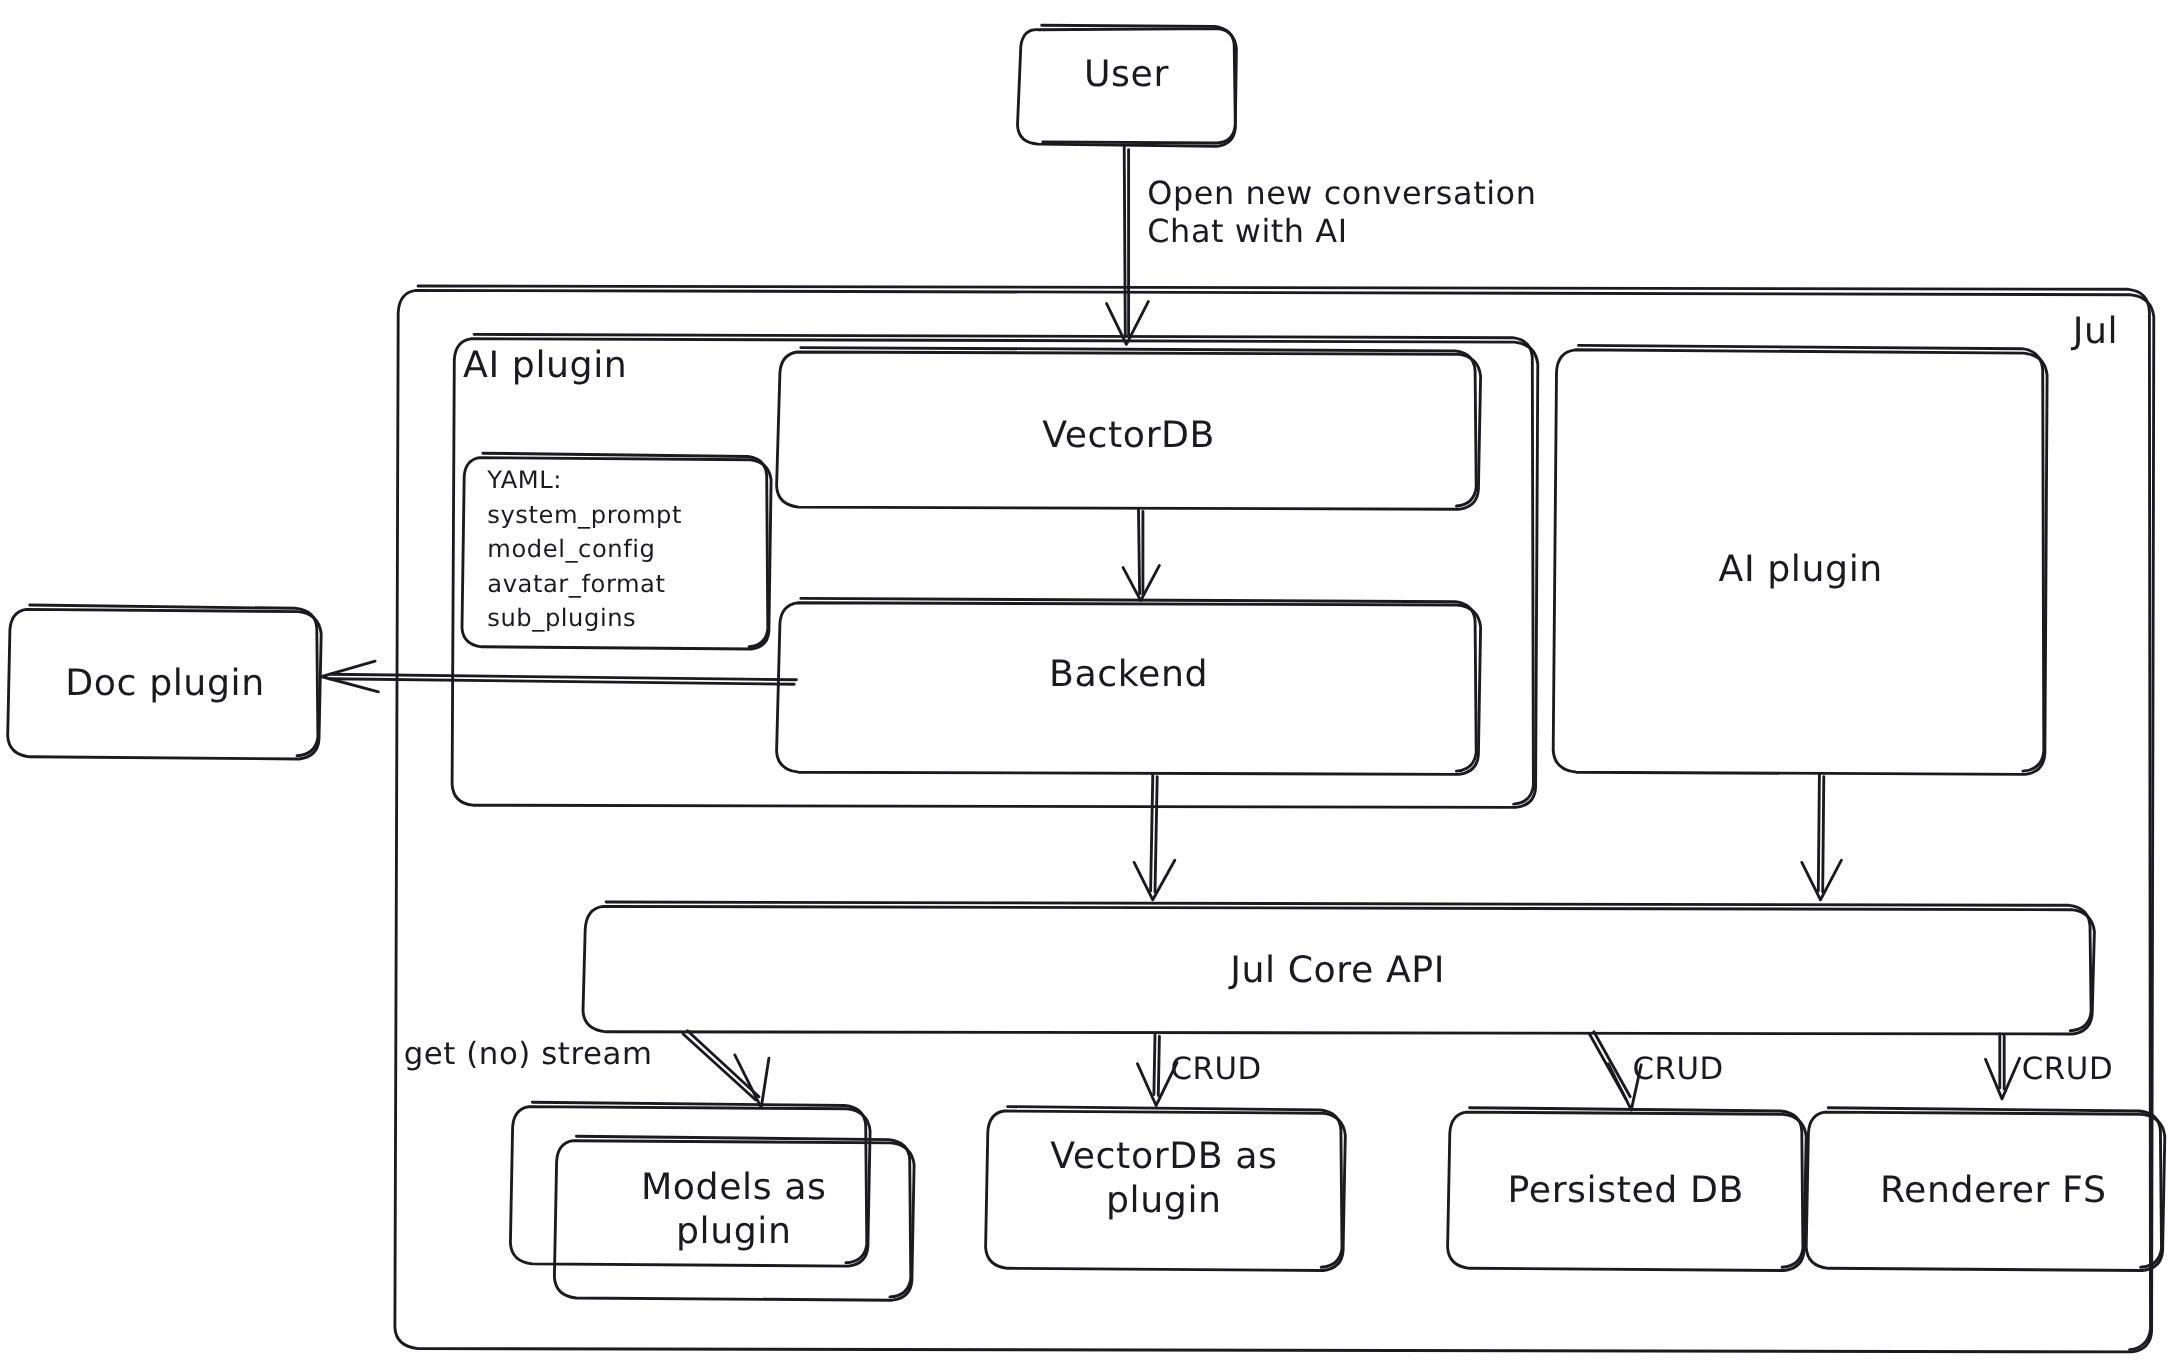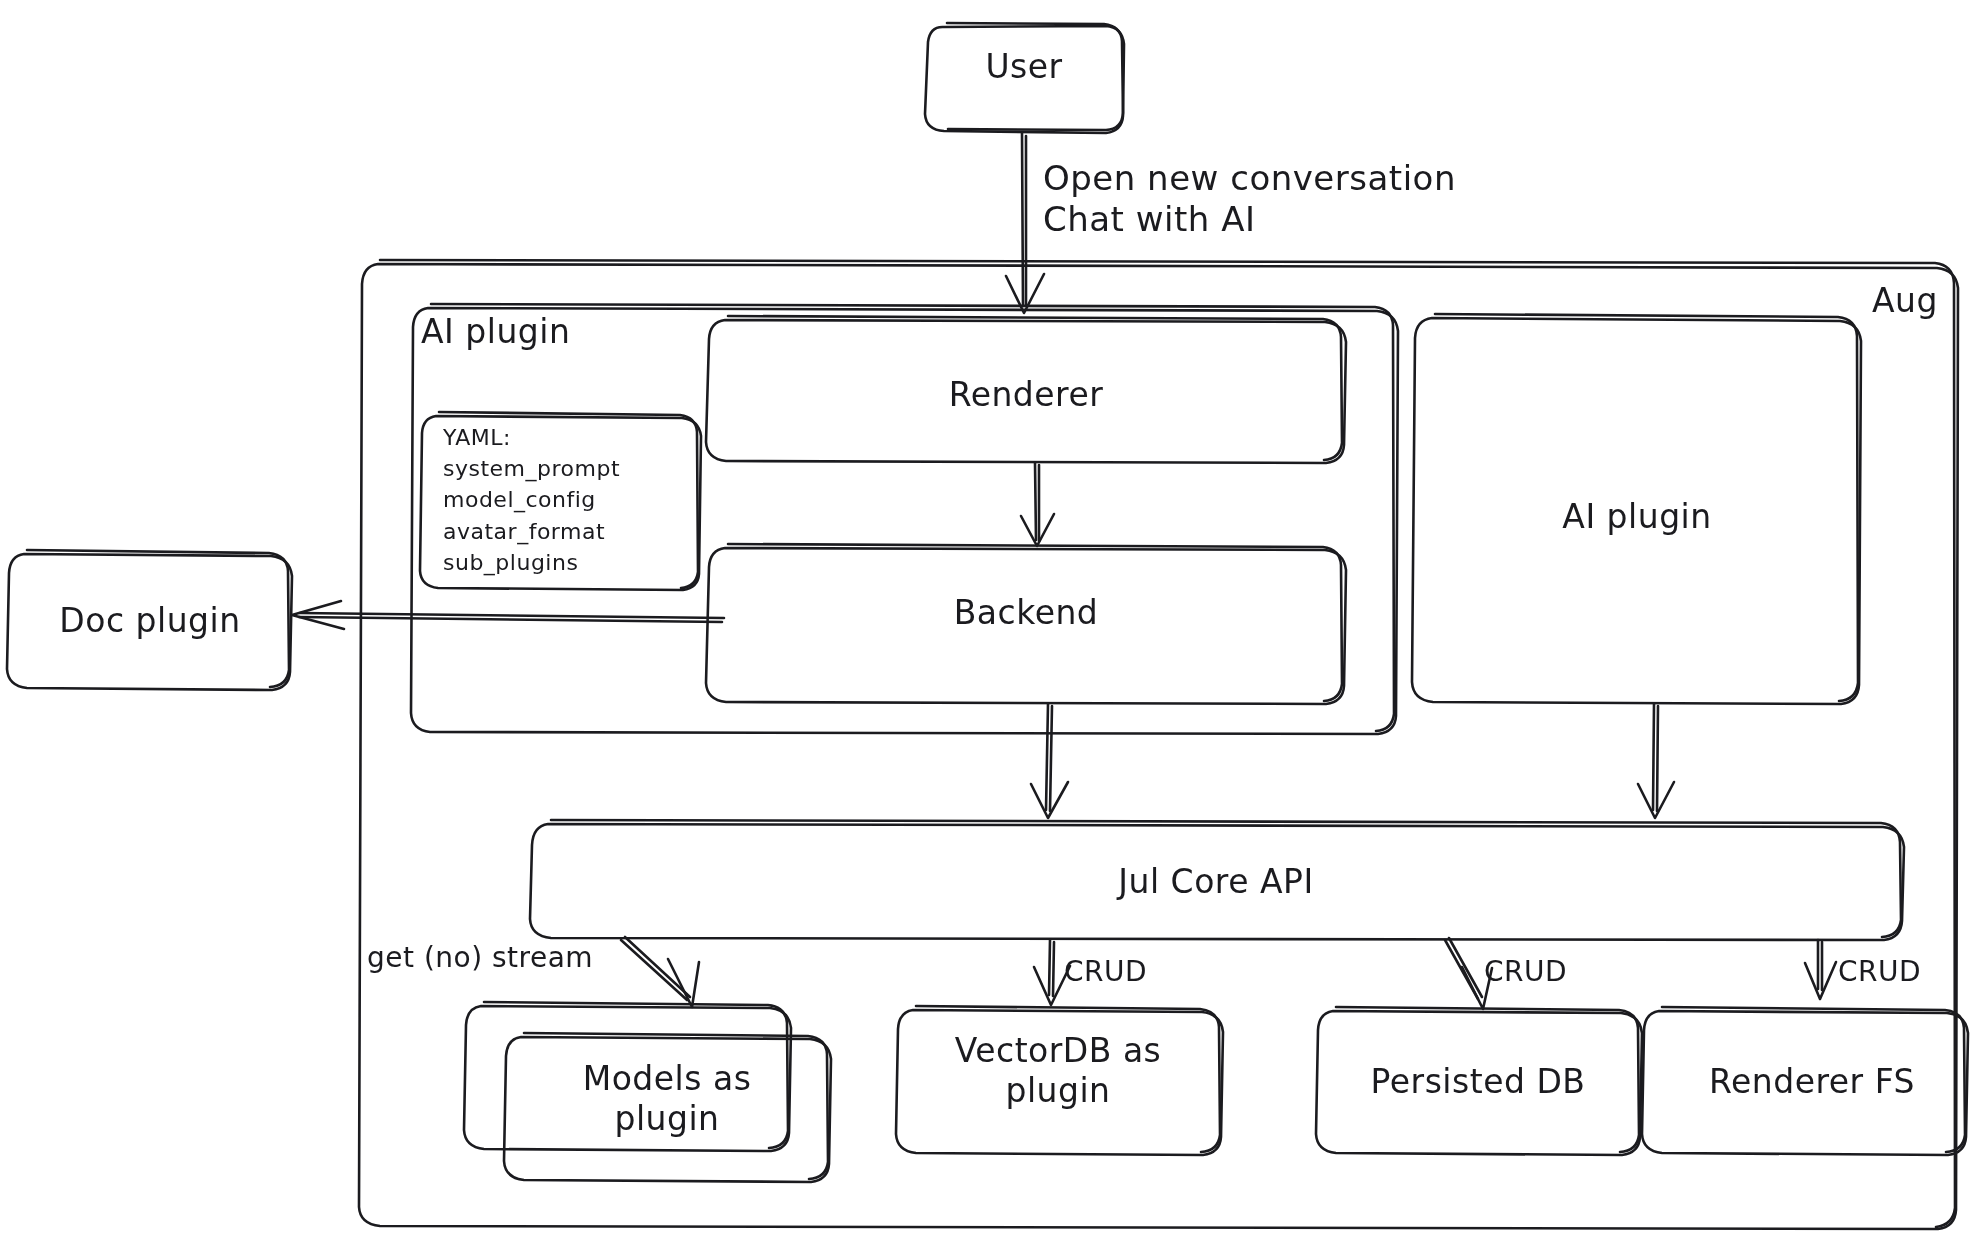--- a/index.html
+++ b/index.html
@@ -40,21 +40,21 @@
     letter-spacing: 0.5px;
     user-select: none;
   }
   .lbl.center {
     text-align: center;
     transform: translateX(-50%);
   }
 
   .t-box     { font-size: 33px; }
   .t-bigbox  { font-size: 33px; }
-  .t-edge    { font-size: 34px; }
+  .t-edge    { font-size: 29px; }
   .t-group   { font-size: 33px; }
   .t-yaml    { font-size: 22px; line-height: 1.42; }
   .t-small   { font-size: 28px; }
 </style>
 </head>
 <body>
 
 <div id="canvas">
   <svg viewBox="0 0 1981 1246" xmlns="http://www.w3.org/2000/svg" fill="none" stroke="#1b1b1f" stroke-width="2.6" stroke-linecap="round" stroke-linejoin="round">
 
@@ -178,31 +178,31 @@
 
     <g>
       <path d="M 1818 940 L 1818 989"></path>
       <path d="M 1822 942 L 1822 990"></path>
       <path d="M 1805 963 L 1820 999 L 1836 962"></path>
     </g>
   </svg>
 
   <div class="lbl t-box center" style="left:1024px; top:47px;">User</div>
 
-  <div class="lbl t-group center" style="left:1905px; top:281px;">Aug</div>
+  <div class="lbl t-group center" style="left:1905px; top:281px;">Jul</div>
 
   <div class="lbl t-group" style="left:421px; top:312px;">AI plugin</div>
 
   <div class="lbl t-yaml" style="left:443px; top:422px;">YAML:
 system_prompt
 model_config
 avatar_format
 sub_plugins</div>
 
-  <div class="lbl t-bigbox center" style="left:1026px; top:375px;">Renderer</div>
+  <div class="lbl t-bigbox center" style="left:1026px; top:375px;">VectorDB</div>
 
   <div class="lbl t-bigbox center" style="left:1026px; top:593px;">Backend</div>
 
   <div class="lbl t-bigbox center" style="left:1637px; top:497px;">AI plugin</div>
 
   <div class="lbl t-bigbox center" style="left:150px; top:601px;">Doc plugin</div>
 
   <div class="lbl t-bigbox center" style="left:1216px; top:862px;">Jul Core API</div>
 
   <div class="lbl t-bigbox center" style="left:667px; top:1059px; text-align:center;">Models as

